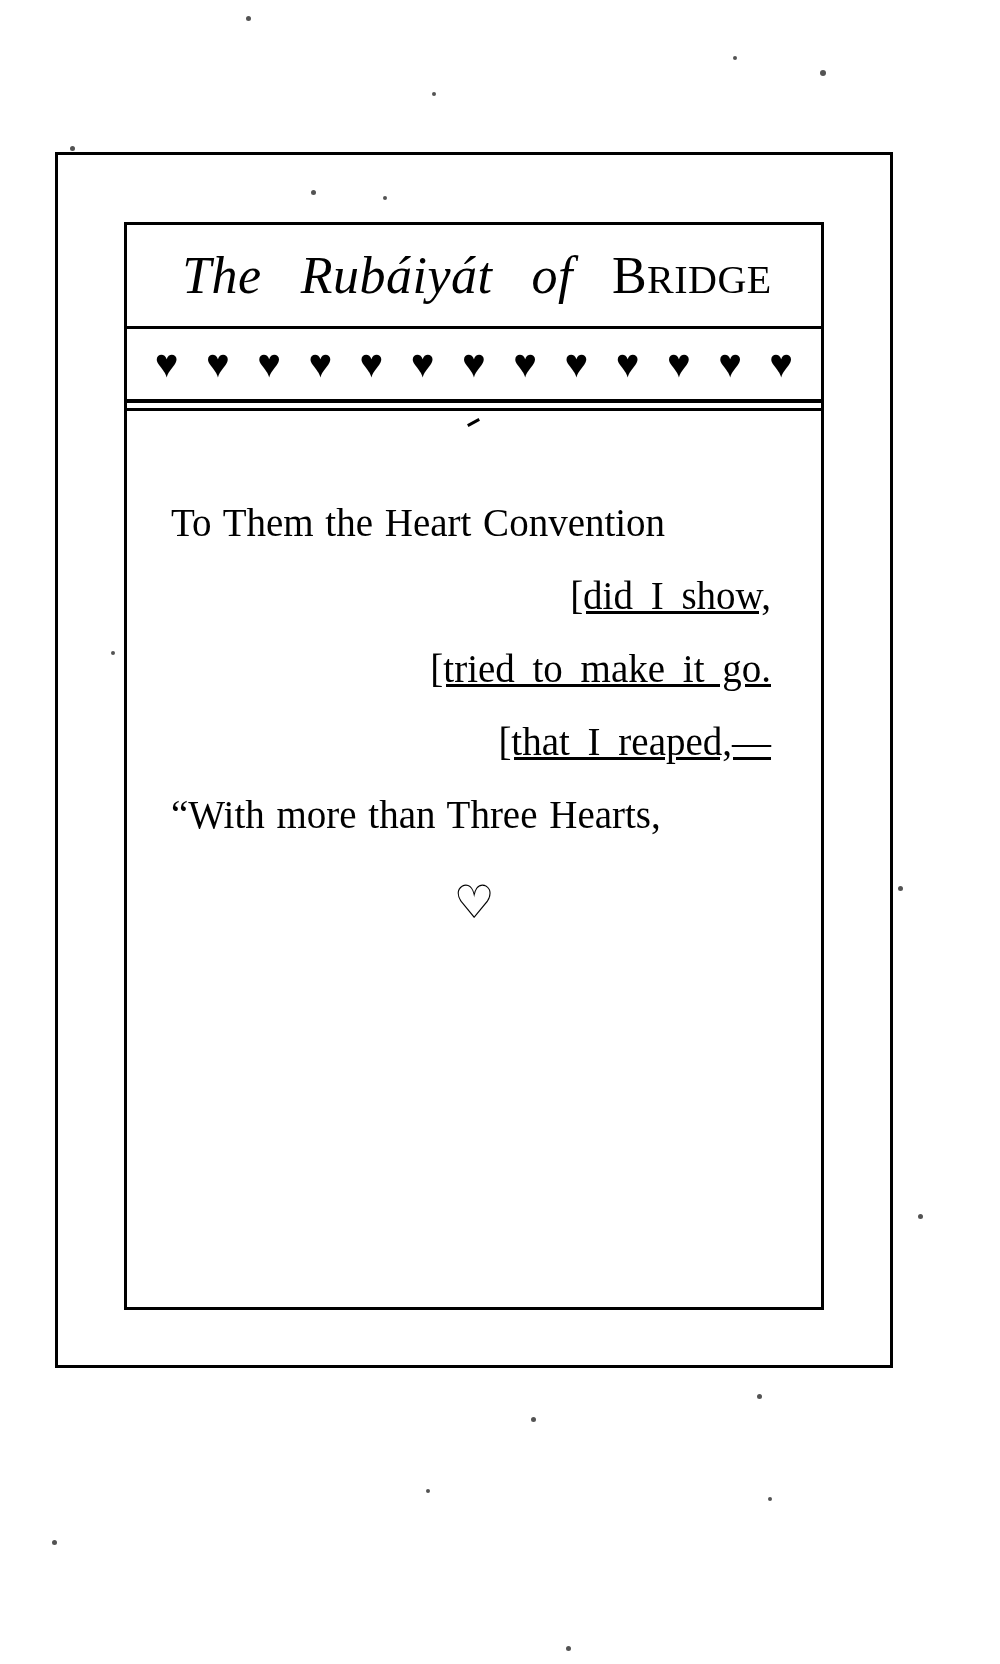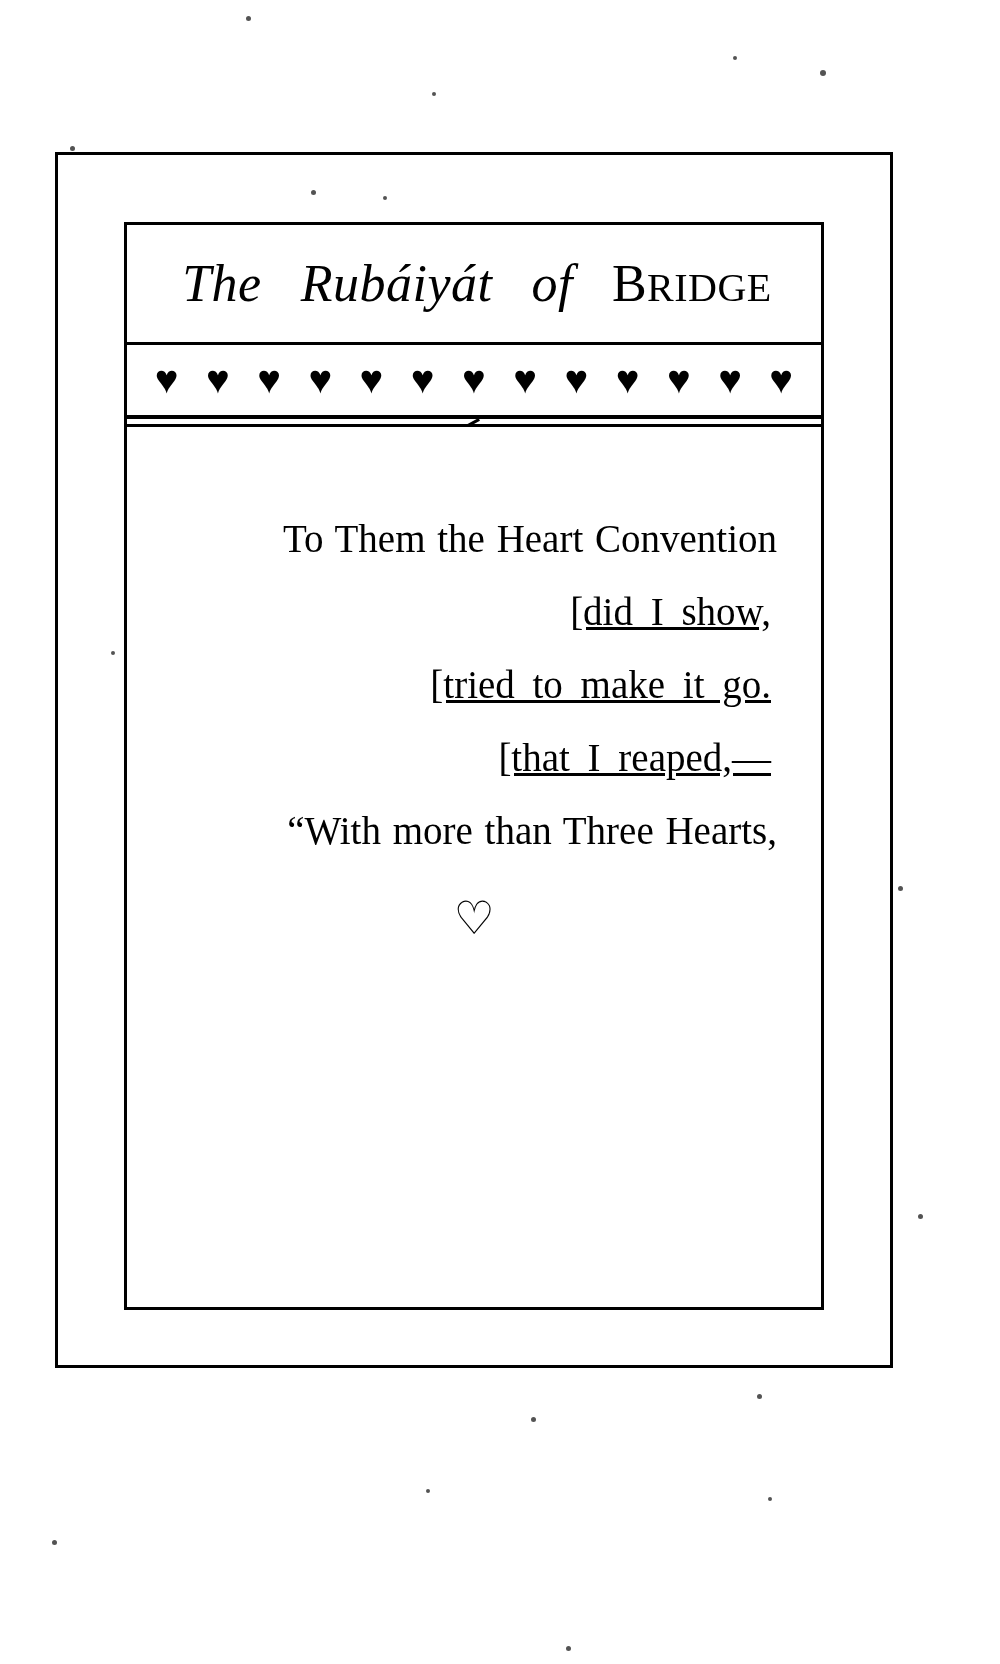--- a/index.html
+++ b/index.html
@@ -42,21 +42,21 @@
     top: 222px;
     width: 700px;
     height: 1088px;
     border: 3px solid #000;
     box-sizing: border-box;
     background: #fff;
   }
 
   .title-band {
     position: relative;
-    height: 120px;
+    height: 104px;
     border-bottom: 3px solid #000;
     box-sizing: border-box;
     display: flex;
     align-items: center;
     justify-content: center;
     overflow: hidden;
   }
   .title-text {
     font-size: 50px;
     letter-spacing: 0.5px;
@@ -106,21 +106,21 @@
     box-sizing: border-box;
   }
 
   .verse-line {
     font-size: 39px;
     line-height: 1.0;
     margin-bottom: 34px;
     white-space: nowrap;
   }
   .verse-line.full {
-    text-align: right;
+    text-align: left;
     word-spacing: 2px;
   }
   .verse-line.full.spaced {
     word-spacing: 12px;
   }
   .verse-line.indent {
     text-align: right;
     padding-right: 6px;
     word-spacing: 8px;
     text-decoration: underline;

